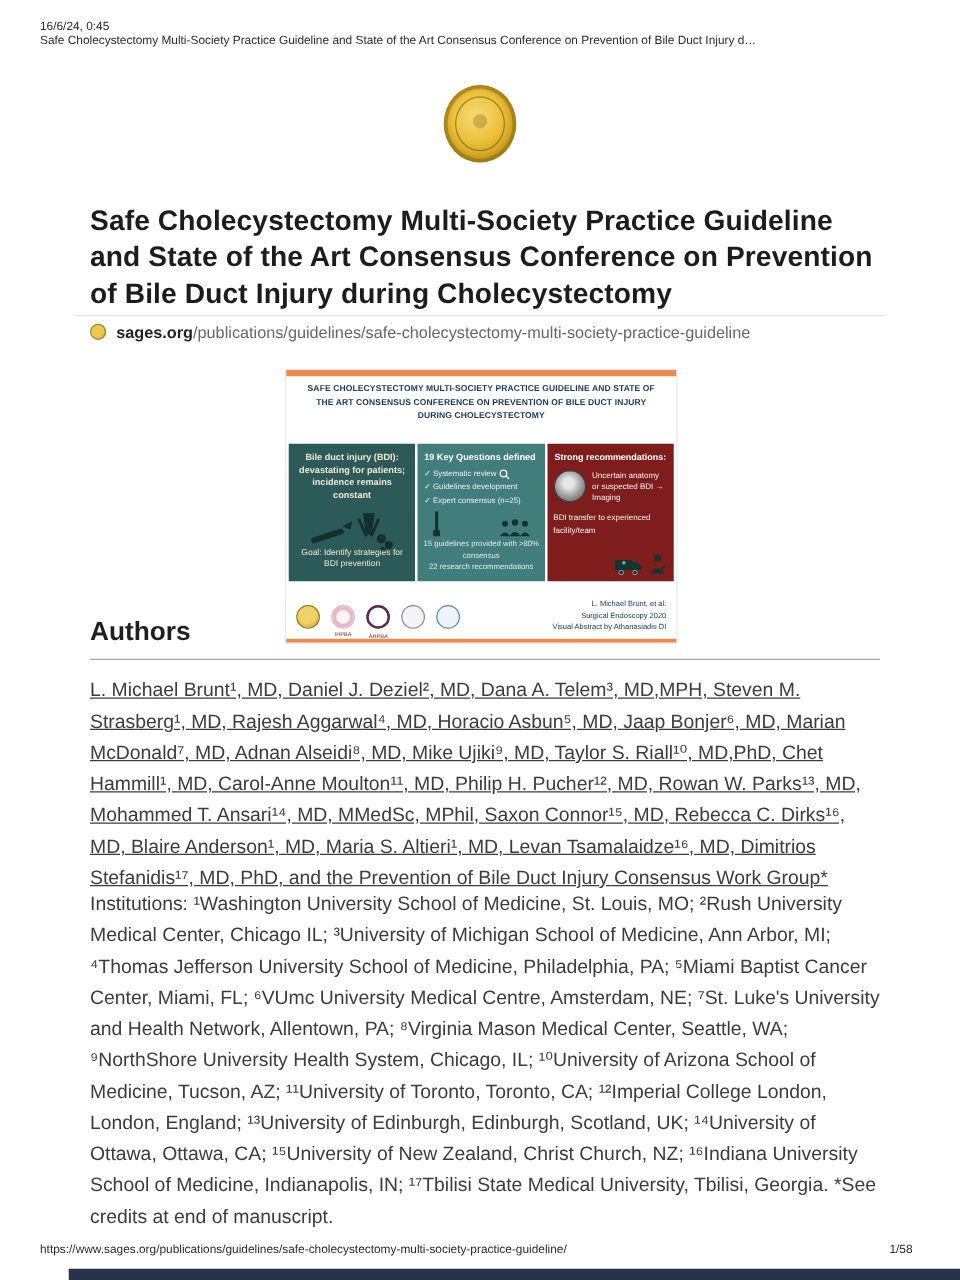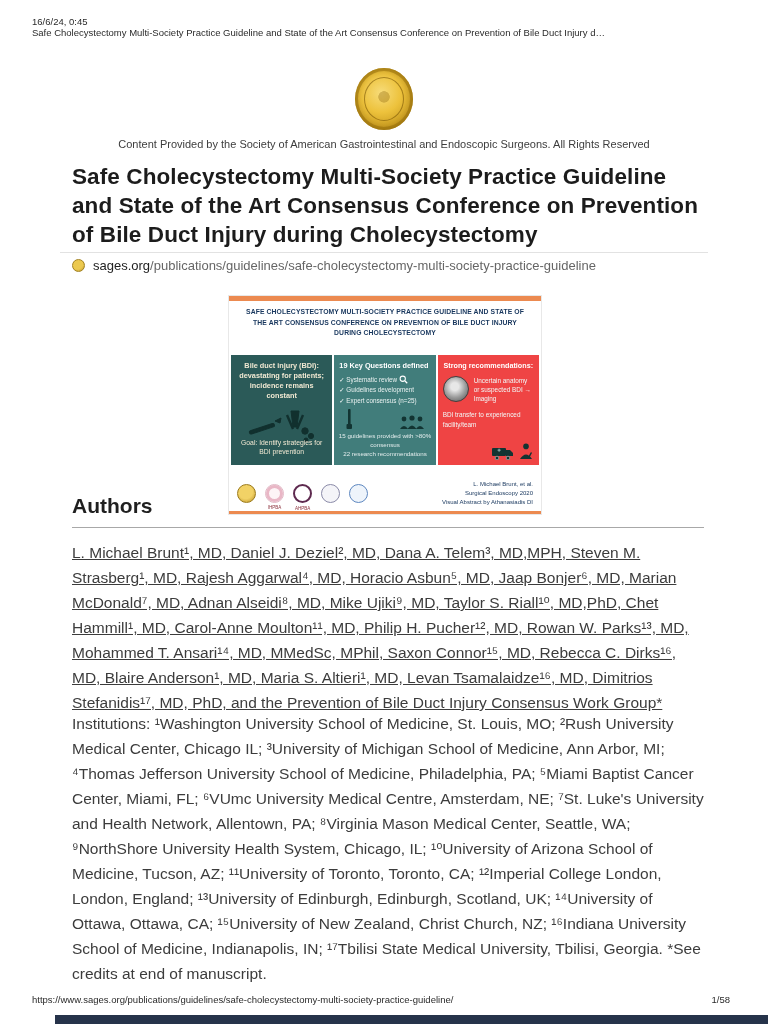--- a/index.html
+++ b/index.html
@@ -33,31 +33,31 @@
     font-size:22.5px; font-weight:bold; color:#1c1c1c; line-height:29px; letter-spacing:.1px;
   }
   .title-rule { position:absolute; top:252px; left:60px; width:648px; border-top:1px solid #e2e2e2; }
   
   .url-bar { position:absolute; top:258px; left:72px; display:flex; align-items:center; gap:8px; font-size:13px; color:#666; }
   .url-dot {
     width:13px; height:13px; border-radius:50%; flex:0 0 auto;
     background:radial-gradient(circle at 40% 35%, #ecc94f 0 55%, #b8922a 100%);
     border:1px solid #a3821f;
   }
-  .url-domain { font-weight:normal; color:#222; }
+  .url-domain { font-weight:bold; color:#222; }
   
   .ig { position:absolute; top:295px; left:228px; width:314px; border:1px solid #e8e8e8; background:#fff; }
   .ig-bar { height:5px; background:#ec8a50; }
   .ig-bar.bottom { height:3px; }
   .ig-header { padding:6px 10px 5px; text-align:center; font-size:6.8px; font-weight:bold; color:#17365d; line-height:1.55; letter-spacing:.1px; }
   .ig-panels { display:flex; gap:2px; padding:11px 2px; }
   .ig-panel { flex:1; height:110px; padding:6px 5px; position:relative; }
   .ig-panel.p1 { background:#2b5a58; }
   .ig-panel.p2 { background:#417d7b; }
-  .ig-panel.p3 { background:#ef4444; }
+  .ig-panel.p3 { background:#7f1d1d; }
   .p1-title { font-size:7.3px; font-weight:bold; color:#f0e8d2; text-align:center; line-height:1.4; }
   .p1-icons { margin-top:8px; text-align:center; }
   .p1-goal { position:absolute; bottom:8px; left:4px; right:4px; text-align:center; font-size:6.8px; color:#f0e8d2; line-height:1.4; }
   .p2-title { font-size:7.3px; font-weight:bold; color:#ffffff; text-align:left; }
   .p2-list { margin-top:5px; }
   .p2-item { font-size:6.3px; color:#e9f1f0; line-height:1.7; white-space:nowrap; }
   .p2-check { color:#fff; }
   .p2-icons { display:flex; justify-content:space-between; align-items:flex-end; padding:2px 6px 0; }
   .p2-stats { position:absolute; bottom:6px; left:3px; right:3px; text-align:center; font-size:6.2px; color:#e2ecec; line-height:1.45; }
   .p3-title { font-size:7.2px; font-weight:bold; color:#ffffff; text-align:center; }
@@ -98,21 +98,20 @@
 
   <div class="print-header">
     <span class="ph-date">16/6/24, 0:45</span>
     <span class="ph-title">Safe Cholecystectomy Multi-Society Practice Guideline and State of the Art Consensus Conference on Prevention of Bile Duct Injury d…</span>
   </div>
 
   <div class="medallion-wrap">
     <span class="medallion"></span>
   </div>
 
-  <div class="provider-line">Content Provided by the Society of American Gastrointestinal and Endoscopic Surgeons. All Rights Reserved</div>
 
   <h1 class="doc-title">Safe Cholecystectomy Multi-Society Practice Guideline and State of the Art Consensus Conference on Prevention of Bile Duct Injury during Cholecystectomy</h1>
 
   <div class="title-rule"></div>
 
   <div class="url-bar">
     <span class="url-dot"></span>
     <span><b class="url-domain">sages.org</b><span>/publications/guidelines/safe-cholecystectomy-multi-society-practice-guideline</span></span>
   </div>
 

